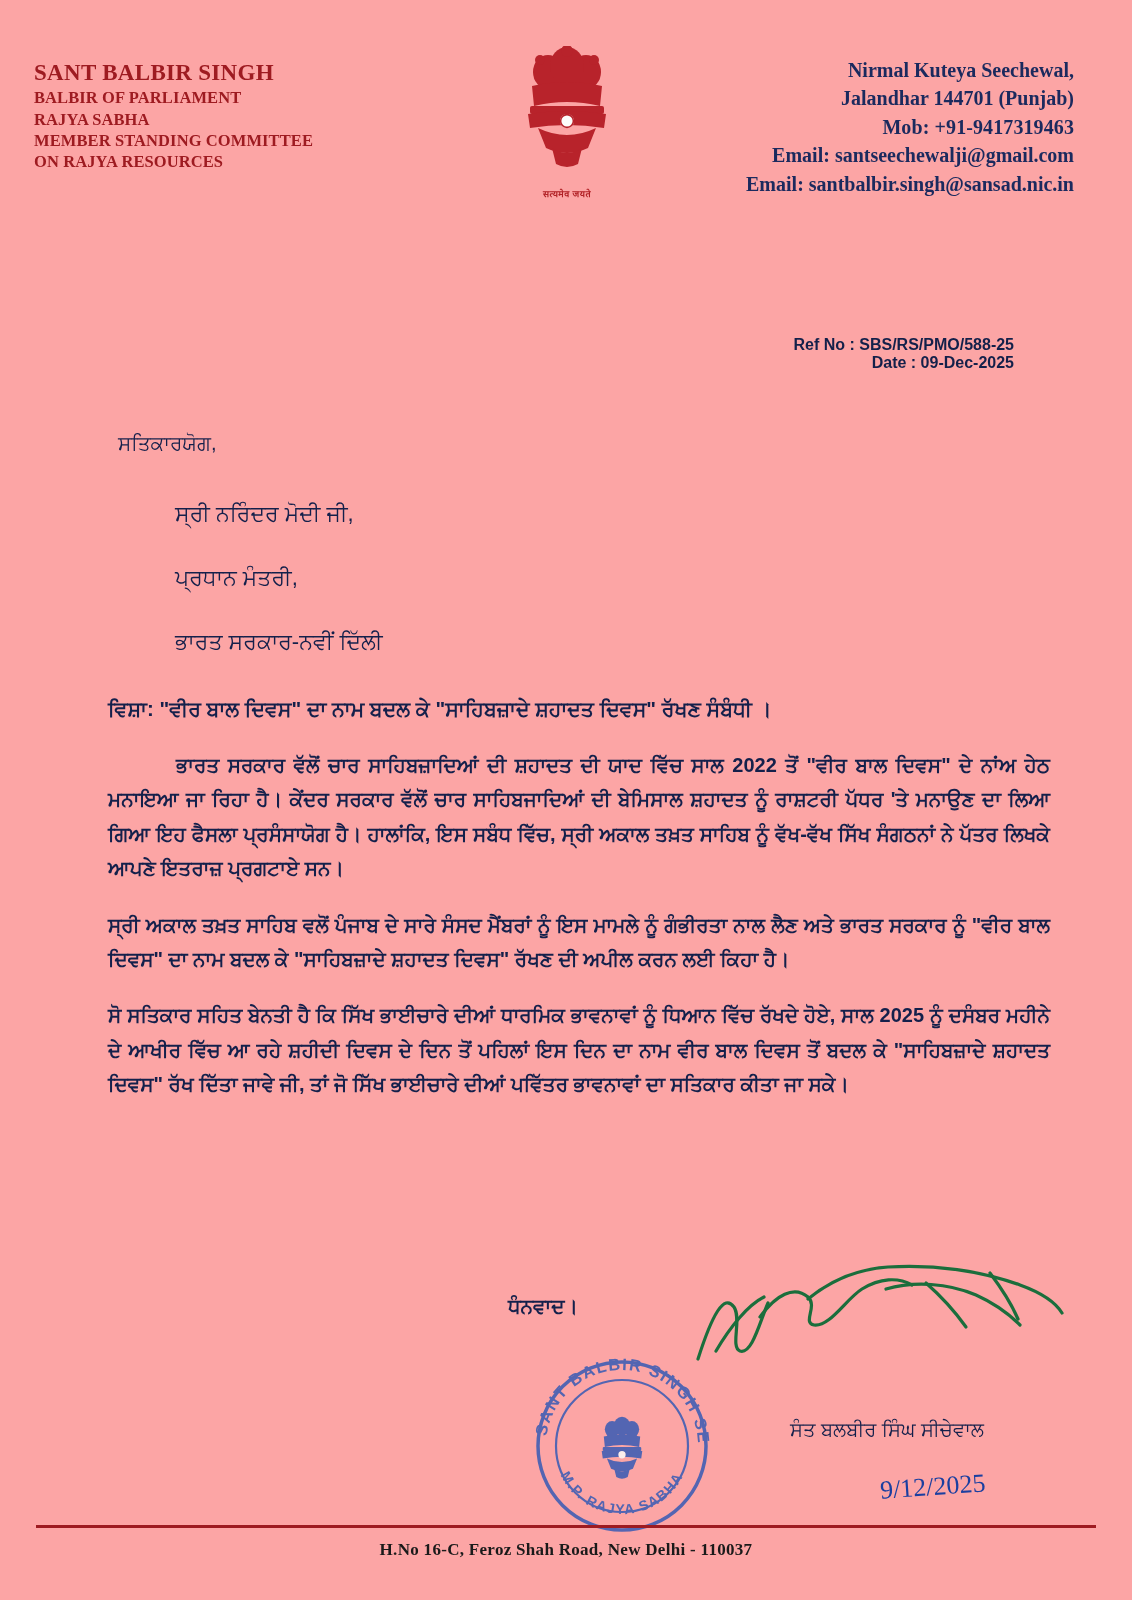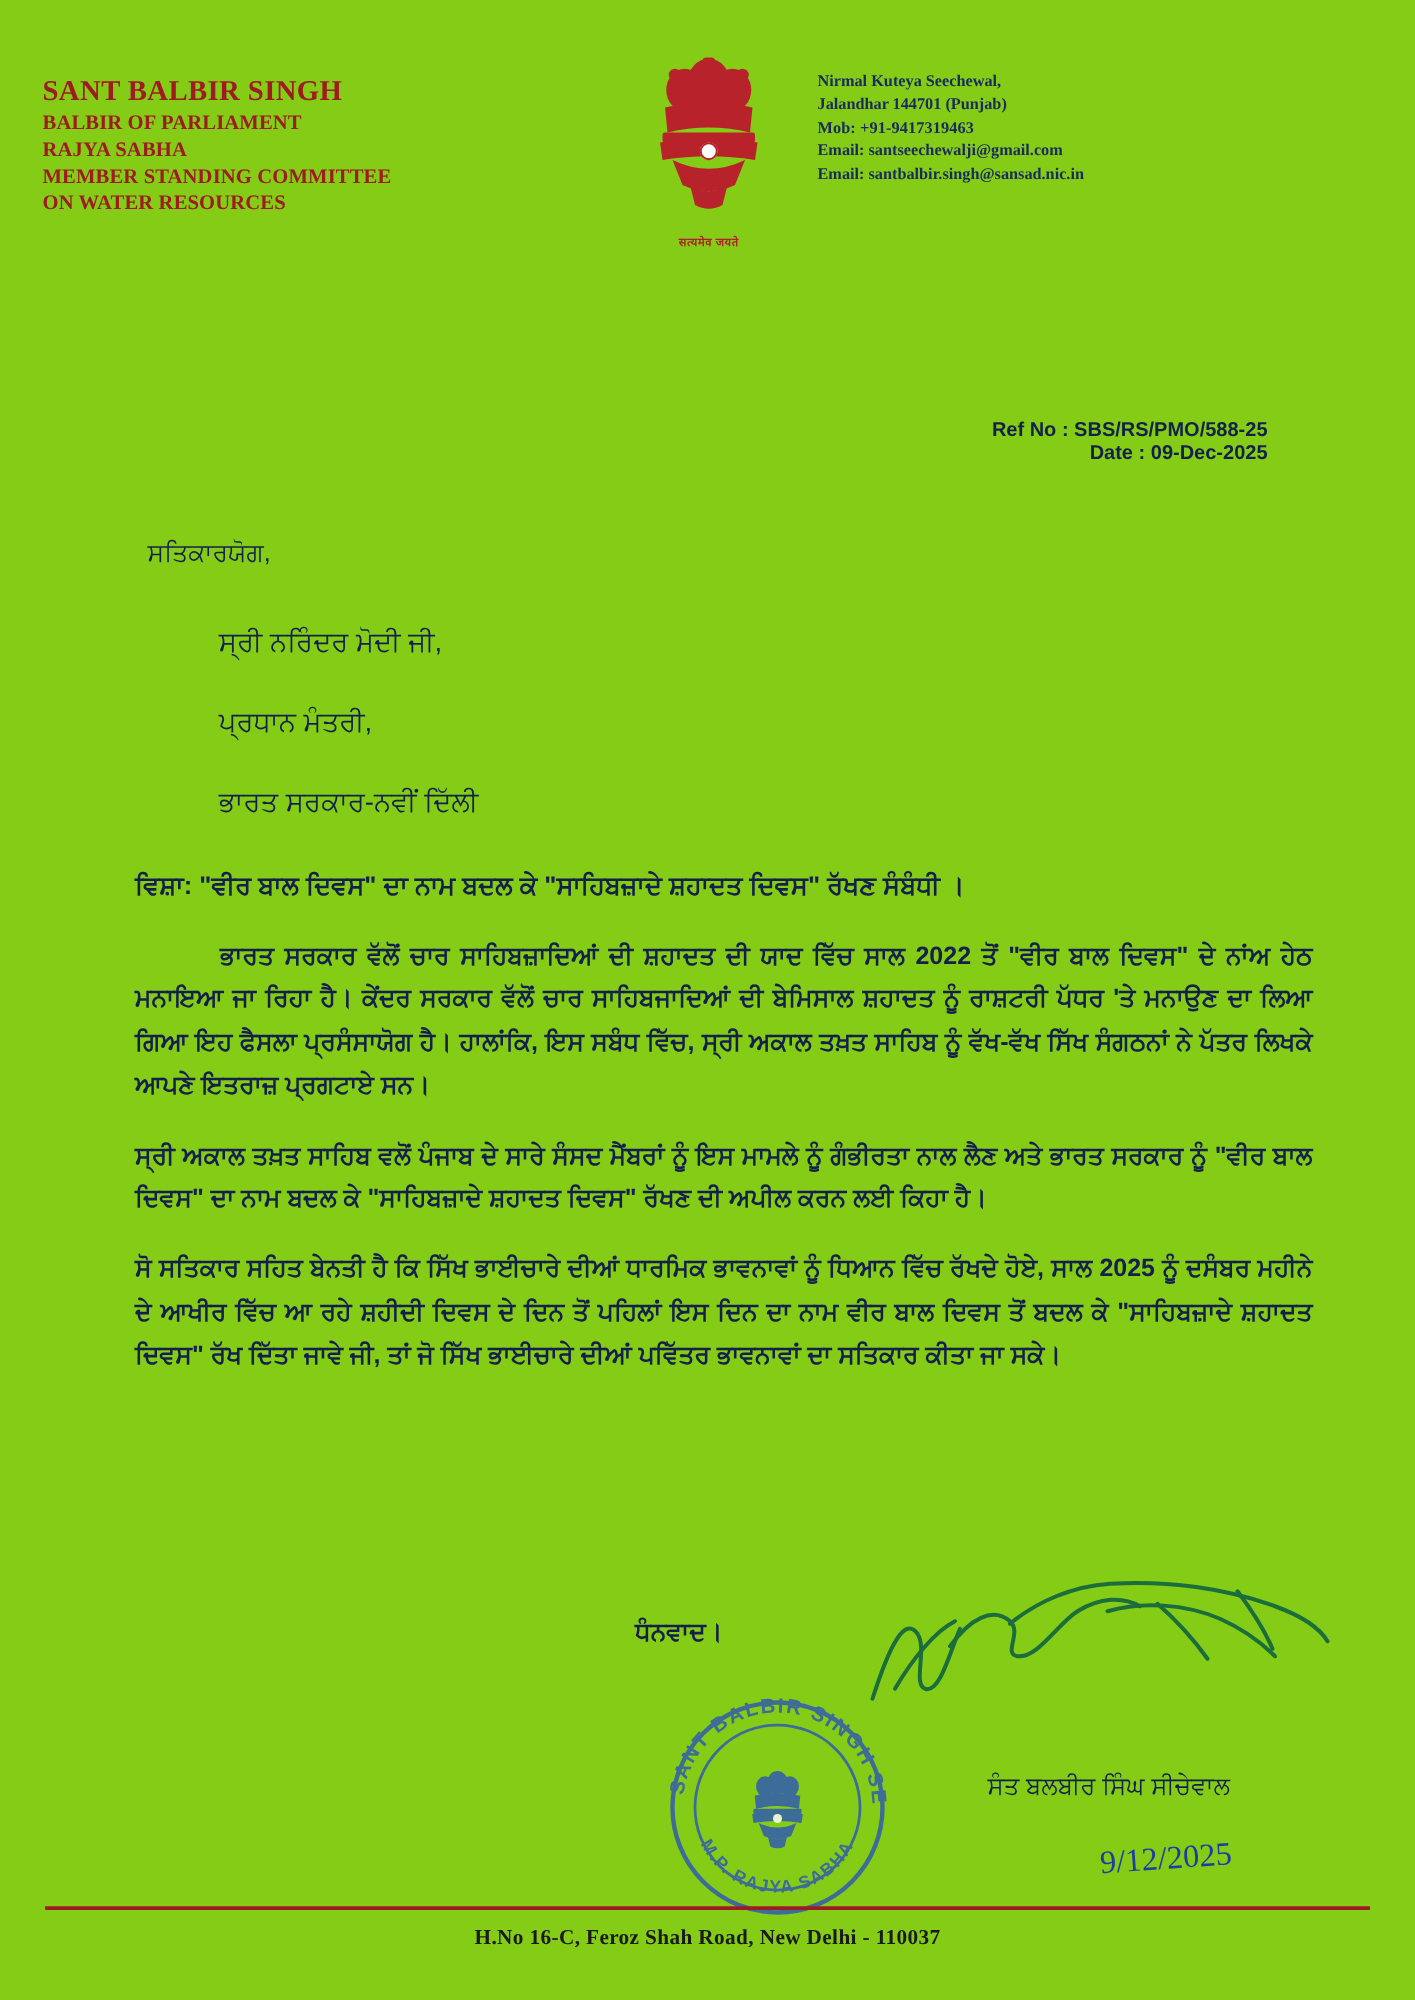--- a/index.html
+++ b/index.html
@@ -11,21 +11,21 @@
     width: 1132px;
     height: 1600px;
     position: relative;
     overflow: hidden;
     font-family: "Liberation Serif", serif;
     color: #1a1a1a;
   }
   .page {
     position: absolute;
     inset: 0;
-    background: #84cc16;
+    background: #fca5a5;
   }
 
   
   .letterhead {
     position: absolute;
     top: 46px;
     left: 0;
     width: 1132px;
     height: 150px;
   }
@@ -45,24 +45,24 @@
   }
   .lh-left .sub {
     font-size: 16.5px;
     letter-spacing: 0.1px;
   }
   .lh-right {
     position: absolute;
     right: 58px;
     top: 10px;
     width: 420px;
-    text-align: left;
+    text-align: right;
     color: #1b2a5e;
     font-weight: bold;
-    font-size: 13px;
+    font-size: 20px;
     line-height: 1.42;
   }
   .lh-right .line-mob { letter-spacing: 0.1px; }
 
   
   .emblem {
     position: absolute;
     left: 497px;
     top: 0px;
     width: 140px;
@@ -216,21 +216,21 @@
 
 <div class="page">
 
   <div class="letterhead">
 
     <div class="lh-left">
       <div class="name">SANT BALBIR SINGH</div>
       <div class="sub">BALBIR OF PARLIAMENT</div>
       <div class="sub">RAJYA SABHA</div>
       <div class="sub">MEMBER STANDING COMMITTEE</div>
-      <div class="sub">ON WATER RESOURCES</div>
+      <div class="sub">ON RAJYA RESOURCES</div>
     </div>
 
     <div class="emblem">
       <svg width="118" height="140" viewBox="0 0 118 140" aria-hidden="true">
         <g fill="#b8232b">
 
           <ellipse cx="40" cy="26" rx="15" ry="17"></ellipse>
           <ellipse cx="78" cy="26" rx="15" ry="17"></ellipse>
           <ellipse cx="59" cy="20" rx="17" ry="19"></ellipse>
 

